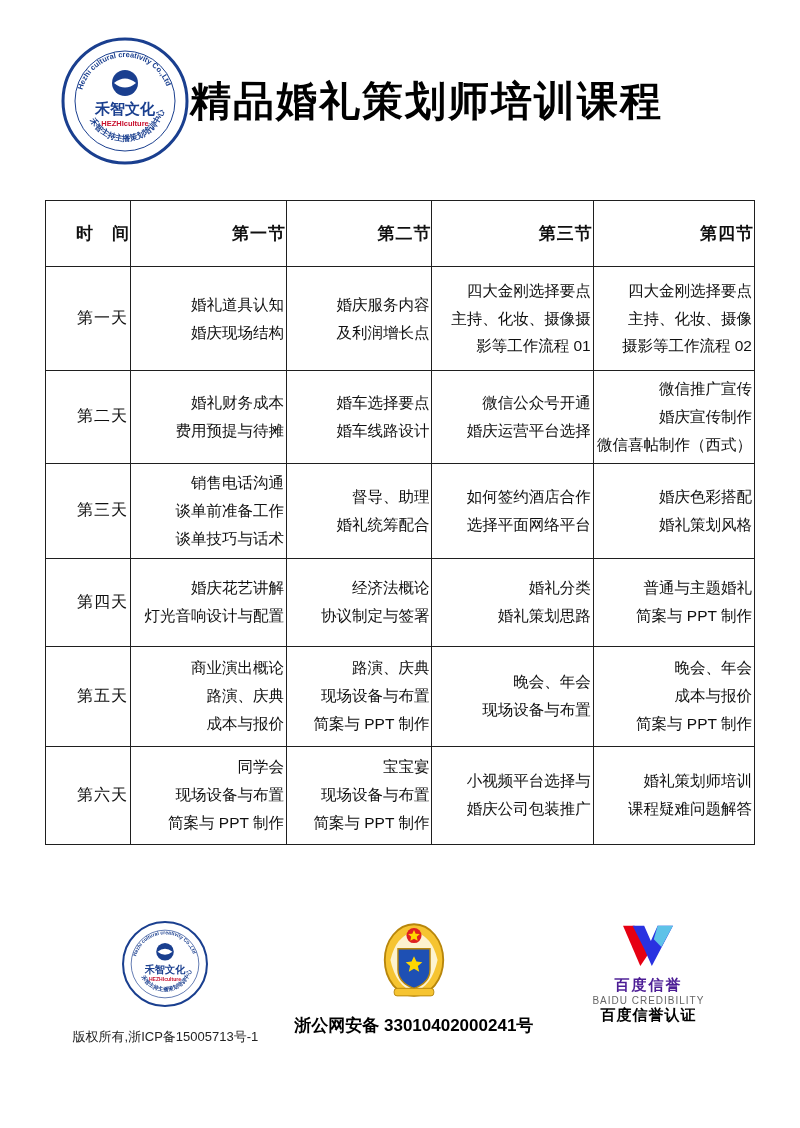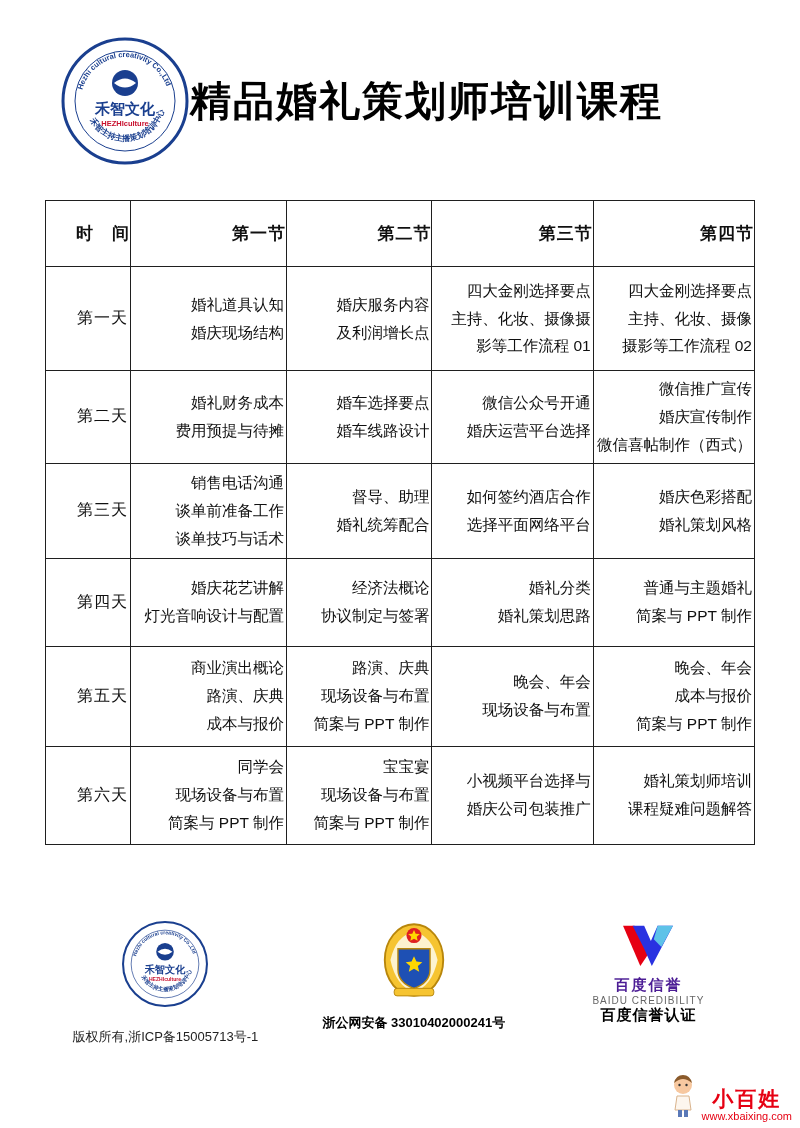--- a/index.html
+++ b/index.html
@@ -26,21 +26,21 @@
   tbody tr:nth-child(6) td { height:98px; }
 
   
   .footer { position:absolute; top:920px; left:0; width:100%; display:flex; justify-content:space-between; padding:0 55px; }
   .footer-col { text-align:center; }
   .footer-col.left  { width:240px; }
   .footer-col.center{ width:300px; }
   .footer-col.right { width:210px; }
   .footer-icon { display:inline-block; }
   .icp-text { margin-top:16px; font-size:13px; color:#222;text-align:center; }
-  .police-text { margin-top:8px; font-size:13px; font-weight:bold; color:#000; }
+  .police-text { margin-top:8px; font-size:17px; font-weight:bold; color:#000; }
   .baidu-cn { margin-top:4px; font-size:15px; font-weight:bold; color:#4c1d95; letter-spacing:2px; }
   .baidu-en { font-size:10px; color:#666; letter-spacing:1px; }
   .baidu-cert { margin-top:0; font-size:15px; font-weight:bold; color:#000; letter-spacing:1px; }
 
   
   .watermark { position:absolute; right:8px; bottom:6px; display:flex; align-items:flex-end; gap:4px; }
   .wm-text { text-align:center; }
   .wm-name { color:#e60012; font-weight:bold; font-size:21px; letter-spacing:2px; line-height:1.1; }
   .wm-url { color:#e60012; font-size:11px; }
 </style>
@@ -218,31 +218,14 @@
           <polygon points="40,6 56,6 44,28 36,20" fill="#5ec2e8"></polygon>
         </svg>
       </span>
       <div class="baidu-cn">百度信誉</div>
       <div class="baidu-en">BAIDU CREDIBILITY</div>
       <div class="baidu-cert">百度信誉认证</div>
     </div>
 
   </div>
 
-  <div class="watermark">
-    <span>
-      <svg viewBox="0 0 30 44" width="30" height="44">
-        <circle cx="15" cy="11" r="9" fill="#f7c8a0"></circle>
-        <path d="M6 9 q2 -8 9 -8 q7 0 9 8 q-5 -4 -9 -4 q-4 0 -9 4 Z" fill="#8a5a2b"></path>
-        <circle cx="11.5" cy="11" r="1.2" fill="#333"></circle>
-        <circle cx="18.5" cy="11" r="1.2" fill="#333"></circle>
-        <path d="M9 22 h12 l2 14 h-16 Z" fill="#fdf6ee" stroke="#d9b38c" stroke-width="1"></path>
-        <rect x="10" y="36" width="4" height="7" fill="#5a79b8"></rect>
-        <rect x="16" y="36" width="4" height="7" fill="#5a79b8"></rect>
-      </svg>
-    </span>
-    <span class="wm-text">
-      <div class="wm-name">小百姓</div>
-      <div class="wm-url">www.xbaixing.com</div>
-    </span>
-  </div>
 
 </div>
 
 </body></html>

